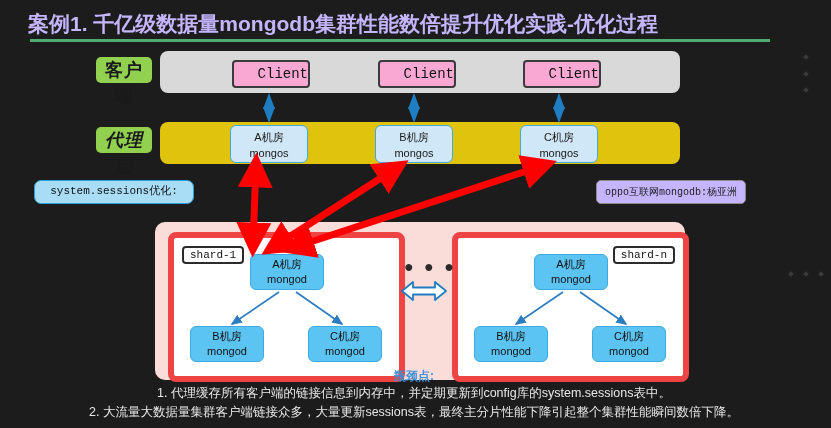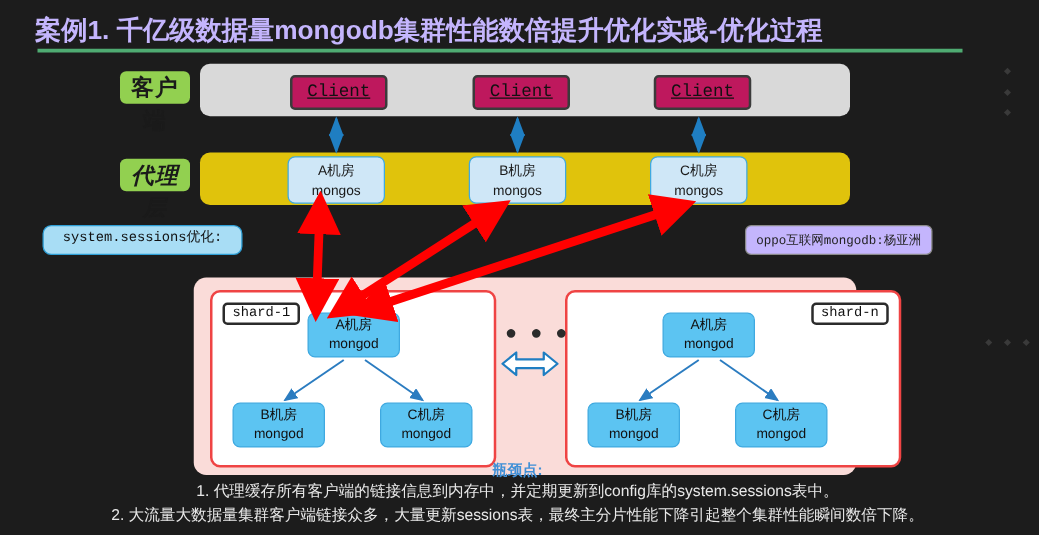--- a/index.html
+++ b/index.html
@@ -73,29 +73,28 @@
     width: 530px; height: 158px;
     background: #fadcd9;
     border-radius: 10px;
   }
 
   
   .client-box {
     position: absolute;
     width: 74px; height: 24px;
     top: 60px;
-    background: #be185d;
+    background: #f9a8d4;
     border: 2px solid #3b3b3b;
     border-radius: 4px;
     font-family: "Liberation Mono", "DejaVu Sans Mono", monospace;
     font-size: 14px;
     color: #111;
-    text-align: center;
+    text-align: right;
     line-height: 24px;
-    text-decoration: underline;
   }
   #client-1 { left: 232px; }
   #client-2 { left: 378px; }
   #client-3 { left: 523px; }
 
   
   .mongos-box {
     position: absolute;
     width: 78px; height: 38px;
     top: 125px;
@@ -145,25 +144,25 @@
     padding: 4px 8px;
     white-space: nowrap;
   }
 
   
   .shard-card {
     position: absolute;
     top: 232px;
     width: 225px; height: 138px;
     background: #ffffff;
-    border: 2px solid #ef4444;
+    border: 6px solid #ef4444;
     border-radius: 8px;
   }
   #shard-1-card { left: 168px; }
-  #shard-n-card { left: 452px; padding-left: 40px; }
+  #shard-n-card { left: 452px; }
 
   .shard-tag {
     position: absolute;
     background: #ffffff;
     border: 2px solid #2b2b2b;
     border-radius: 4px;
     font-family: "Liberation Mono", "DejaVu Sans Mono", monospace;
     font-size: 11px;
     color: #111;
     padding: 1px 6px;

